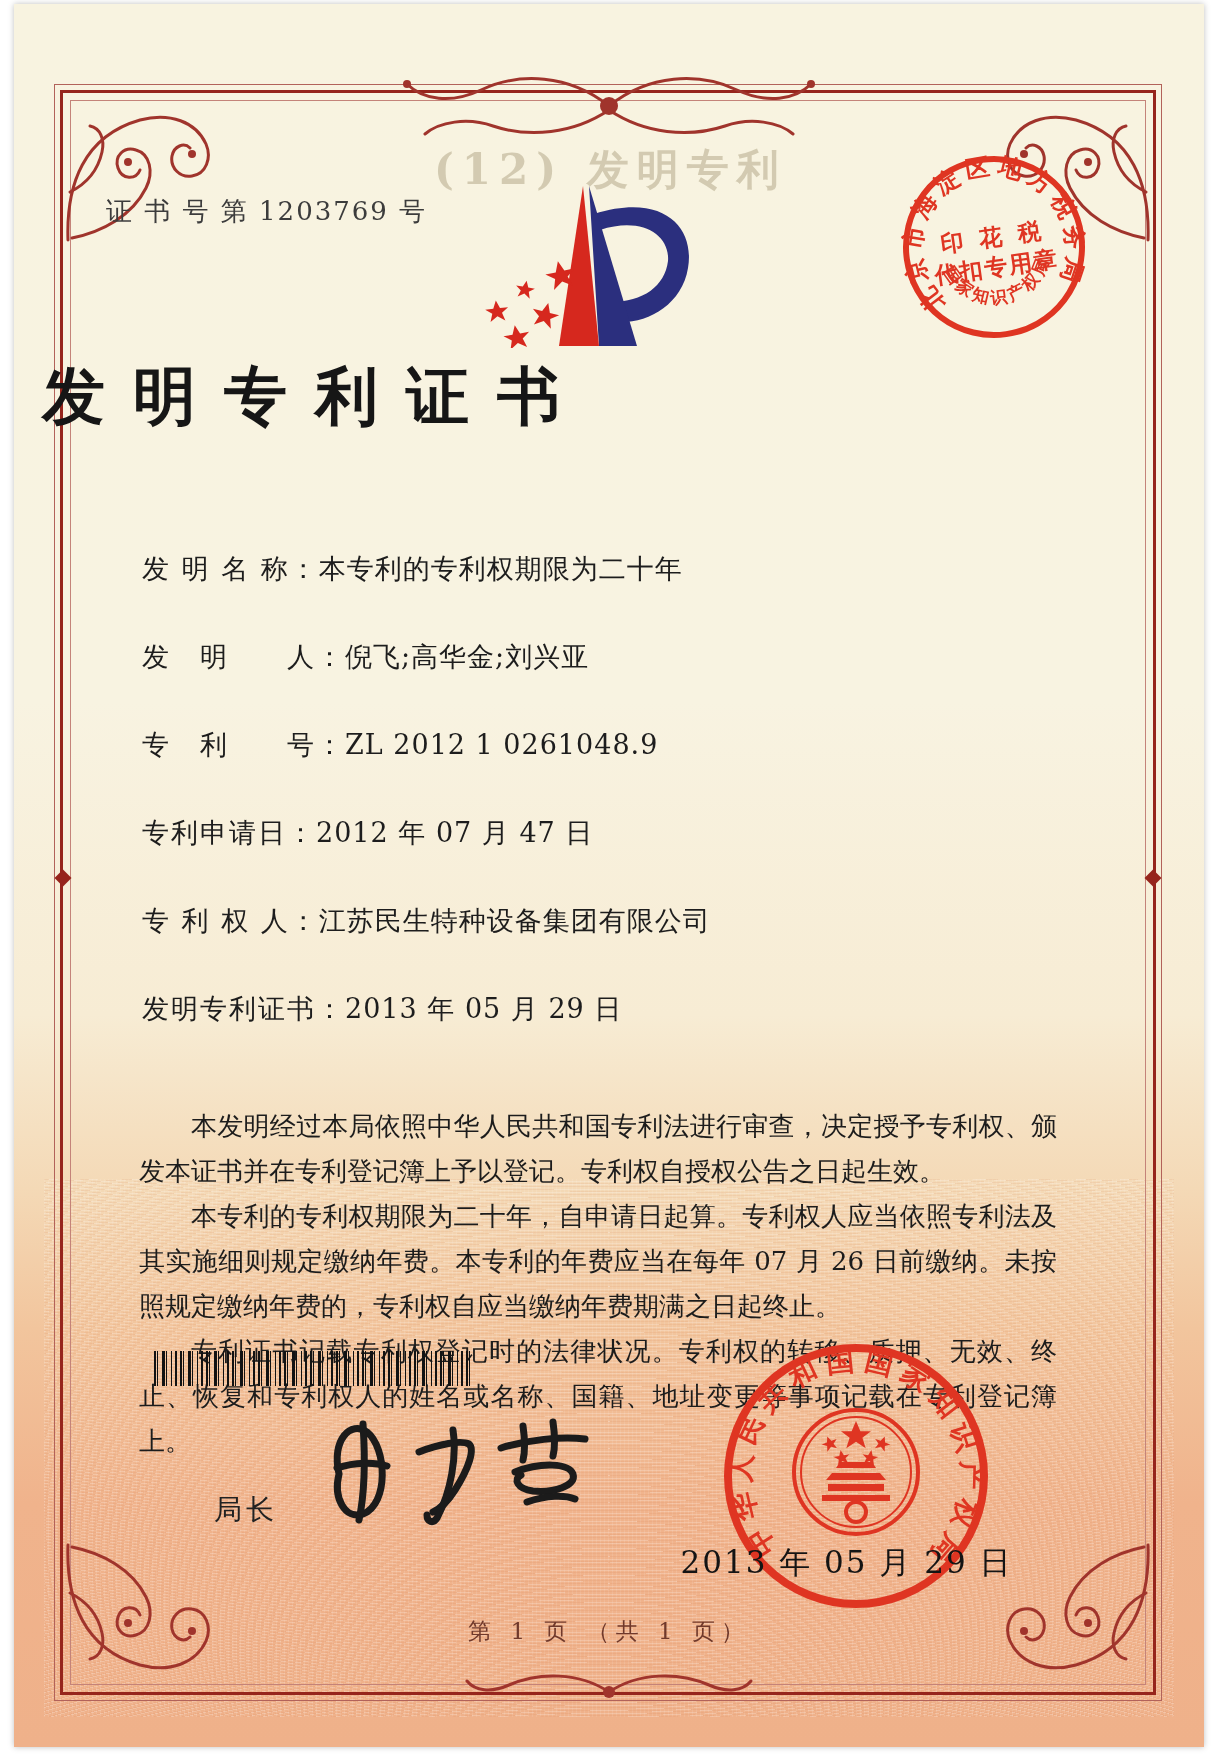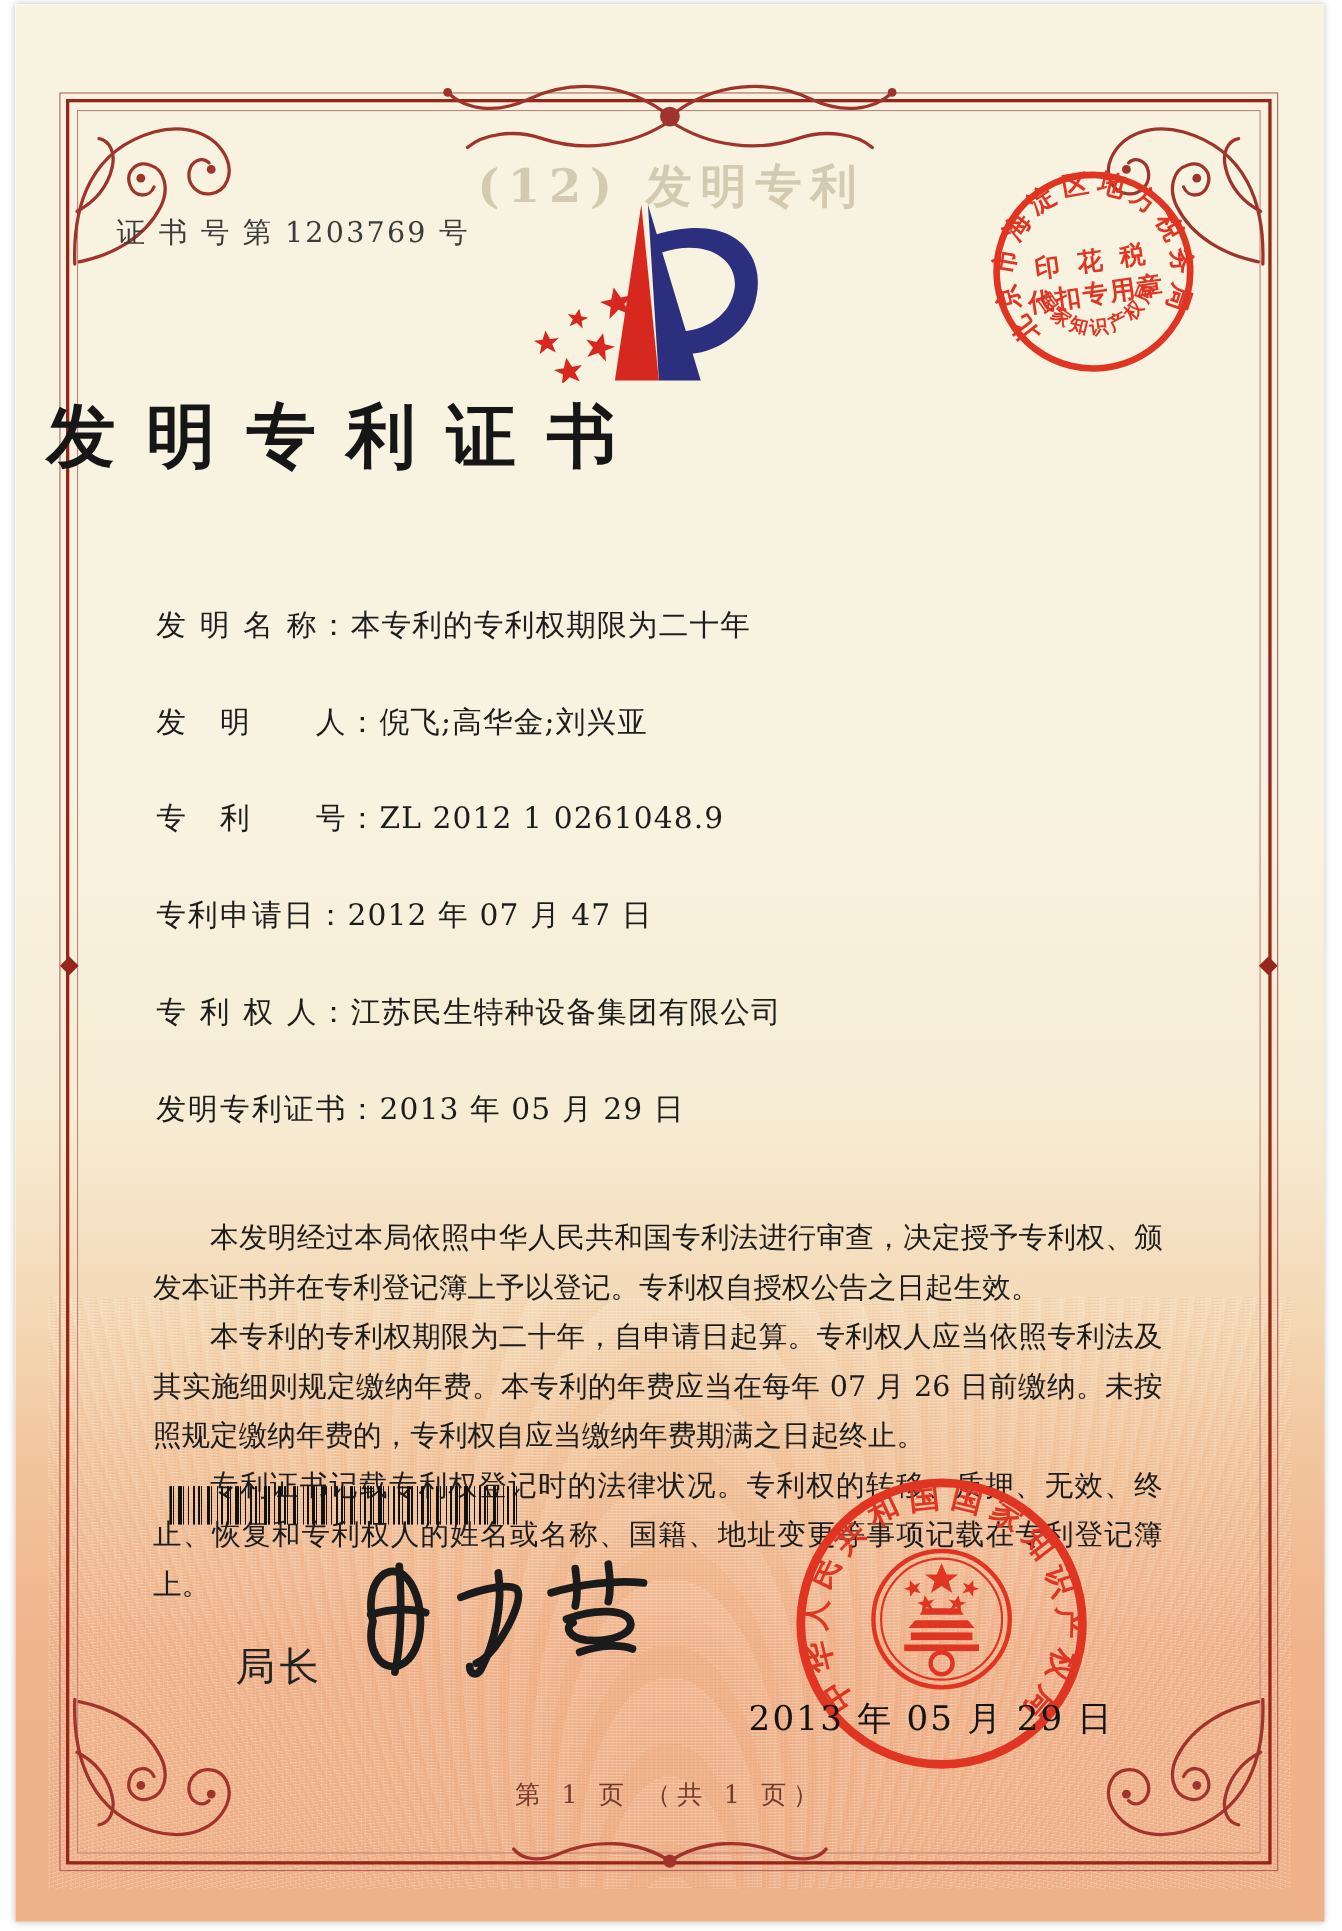--- a/index.html
+++ b/index.html
@@ -41,21 +41,21 @@
   .f-value{letter-spacing:1px;}
   .paragraphs{position:absolute;left:125px;top:1100px;width:918px;font-size:26px;
         line-height:45px;color:#1c1c1c;text-align:justify;}
   .paragraphs p{margin:0;text-indent:2em;}
   .barcode{position:absolute;left:140px;top:1347px;width:318px;height:35px;
         background:
           repeating-linear-gradient(90deg,#121212 0 2px,transparent 2px 3px,#121212 3px 4px,
             transparent 4px 8px,#121212 8px 11px,transparent 11px 12px,#121212 12px 13px,
             transparent 13px 17px,#121212 17px 18px,transparent 18px 21px,#121212 21px 23px,
             transparent 23px 26px);}
-  .sig-title{position:absolute;left:200px;top:1487px;font-size:36px;letter-spacing:4px;color:#222;}
+  .sig-title{position:absolute;left:200px;top:1487px;font-size:28px;letter-spacing:4px;color:#222;}
   .signature{position:absolute;left:282px;top:1392px;}
   .seal{position:absolute;left:697px;top:1327px;}
   .seal-date{position:absolute;left:660px;top:1538px;width:345px;text-align:center;
         font-size:31px;letter-spacing:2px;color:#141414;}
   .footer{position:absolute;left:0;right:0;top:1612px;text-align:center;font-size:23px;
         letter-spacing:6px;color:#70392b;}
   .arc-red{fill:#df3522;}
 </style>
 </head>
 <body>

